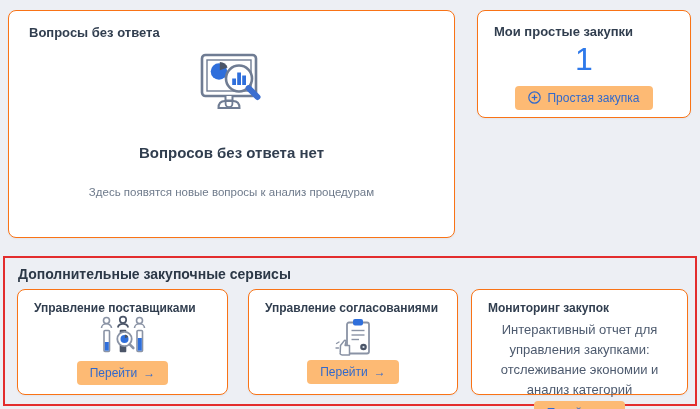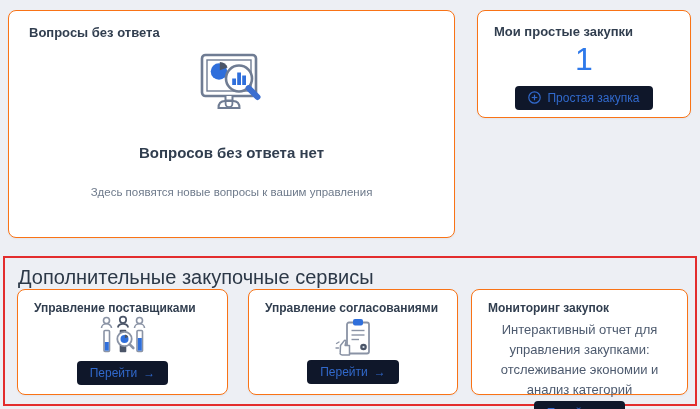--- a/index.html
+++ b/index.html
@@ -29,33 +29,33 @@
   .empty-title { font-size:15px; font-weight:bold; margin-top:10px; color:#313e4f; }
   .empty-subtitle { font-size:11.5px; color:#6e7a8b; margin-top:9px; }
   
   .purchases-card { left:477px; top:10px; width:214px; height:108px; padding:13px 16px 10px; display:flex; flex-direction:column; }
   .purchases-count {
     text-align:center; font-size:32px; color:#2e79ea; line-height:1.05;
     margin-top:4px; cursor:pointer;
   }
   .btn {
     display:inline-flex; align-items:center; justify-content:center; gap:6px;
-    background:#0f172a; color:#3169cc; border:none; border-radius:4px;
+    background:#fdba74; color:#3169cc; border:none; border-radius:4px;
     font-size:12px; font-family:"Liberation Sans", sans-serif;
     padding:5px 13px; cursor:pointer; white-space:nowrap;
   }
   .purchases-card .btn { align-self:center; margin-top:9px; }
   
   .services-section {
     position:absolute; left:3px; top:256px; width:694px; height:150px;
     border:2px solid #e32d2d;
   }
   .services-title {
     position:absolute; left:13px; top:8px;
-    font-size:20px; font-weight:normal; color:#2c3847;
+    font-size:14px; font-weight:bold; color:#2c3847;
   }
   .service-card { top:31px; height:106px; padding:11px 16px 8px; display:flex; flex-direction:column; align-items:center; }
   .service-card .card-title { align-self:flex-start; font-size:12px; }
   .service-card .icon-box { flex:1; display:flex; align-items:center; justify-content:center; }
   .service-card .btn { margin-bottom:2px; }
   .service-card-1 { left:12px;  width:211px; }
   .service-card-2 { left:243px; width:210px; }
   .service-card-3 { left:466px; width:217px; }
   .service-desc {
     font-size:13px; color:#4d5a6e; text-align:center; line-height:1.55;
@@ -80,21 +80,21 @@
         <rect x="40.2" y="26.5" width="3.8" height="6.5" fill="#2f6fdb"></rect>
         <rect x="45.2" y="20.5" width="3.8" height="12.5" fill="#2f6fdb"></rect>
         <rect x="50.2" y="23.5" width="3.8" height="9.5" fill="#2f6fdb"></rect>
         <line x1="56.6" y1="36.1" x2="65.5" y2="45" stroke="#3b6ed0" stroke-width="6" stroke-linecap="round"></line>
         <path d="M33.5 44 v4.5 h7 V44" fill="#ffffff" stroke="#6f7c93" stroke-width="2"></path>
         <path d="M26.5 56 c0,-4.5 2.5,-7 6.5,-7 h8 c4,0 6.5,2.5 6.5,7 z" fill="#ffffff" stroke="#6f7c93" stroke-width="2"></path>
         <path d="M33.6 49.5 v2.2 a3.4 3.4 0 0 0 6.8 0 v-2.2" fill="none" stroke="#6f7c93" stroke-width="1.8"></path>
       </svg>
     </span>
     <div class="empty-title">Вопросов без ответа нет</div>
-    <div class="empty-subtitle">Здесь появятся новые вопросы к вашим управления</div>
+    <div class="empty-subtitle">Здесь появятся новые вопросы к анализ процедурам</div>
   </div>
 </div>
 
 <div class="card purchases-card">
   <div class="card-title">Мои простые закупки</div>
   <div class="purchases-count">1</div>
   <button class="btn">
     <span class="icon">
       <svg width="13" height="13" viewBox="0 0 13 13">
         <circle cx="6.5" cy="6.5" r="5.7" fill="none" stroke="#3169cc" stroke-width="1.2"></circle>

